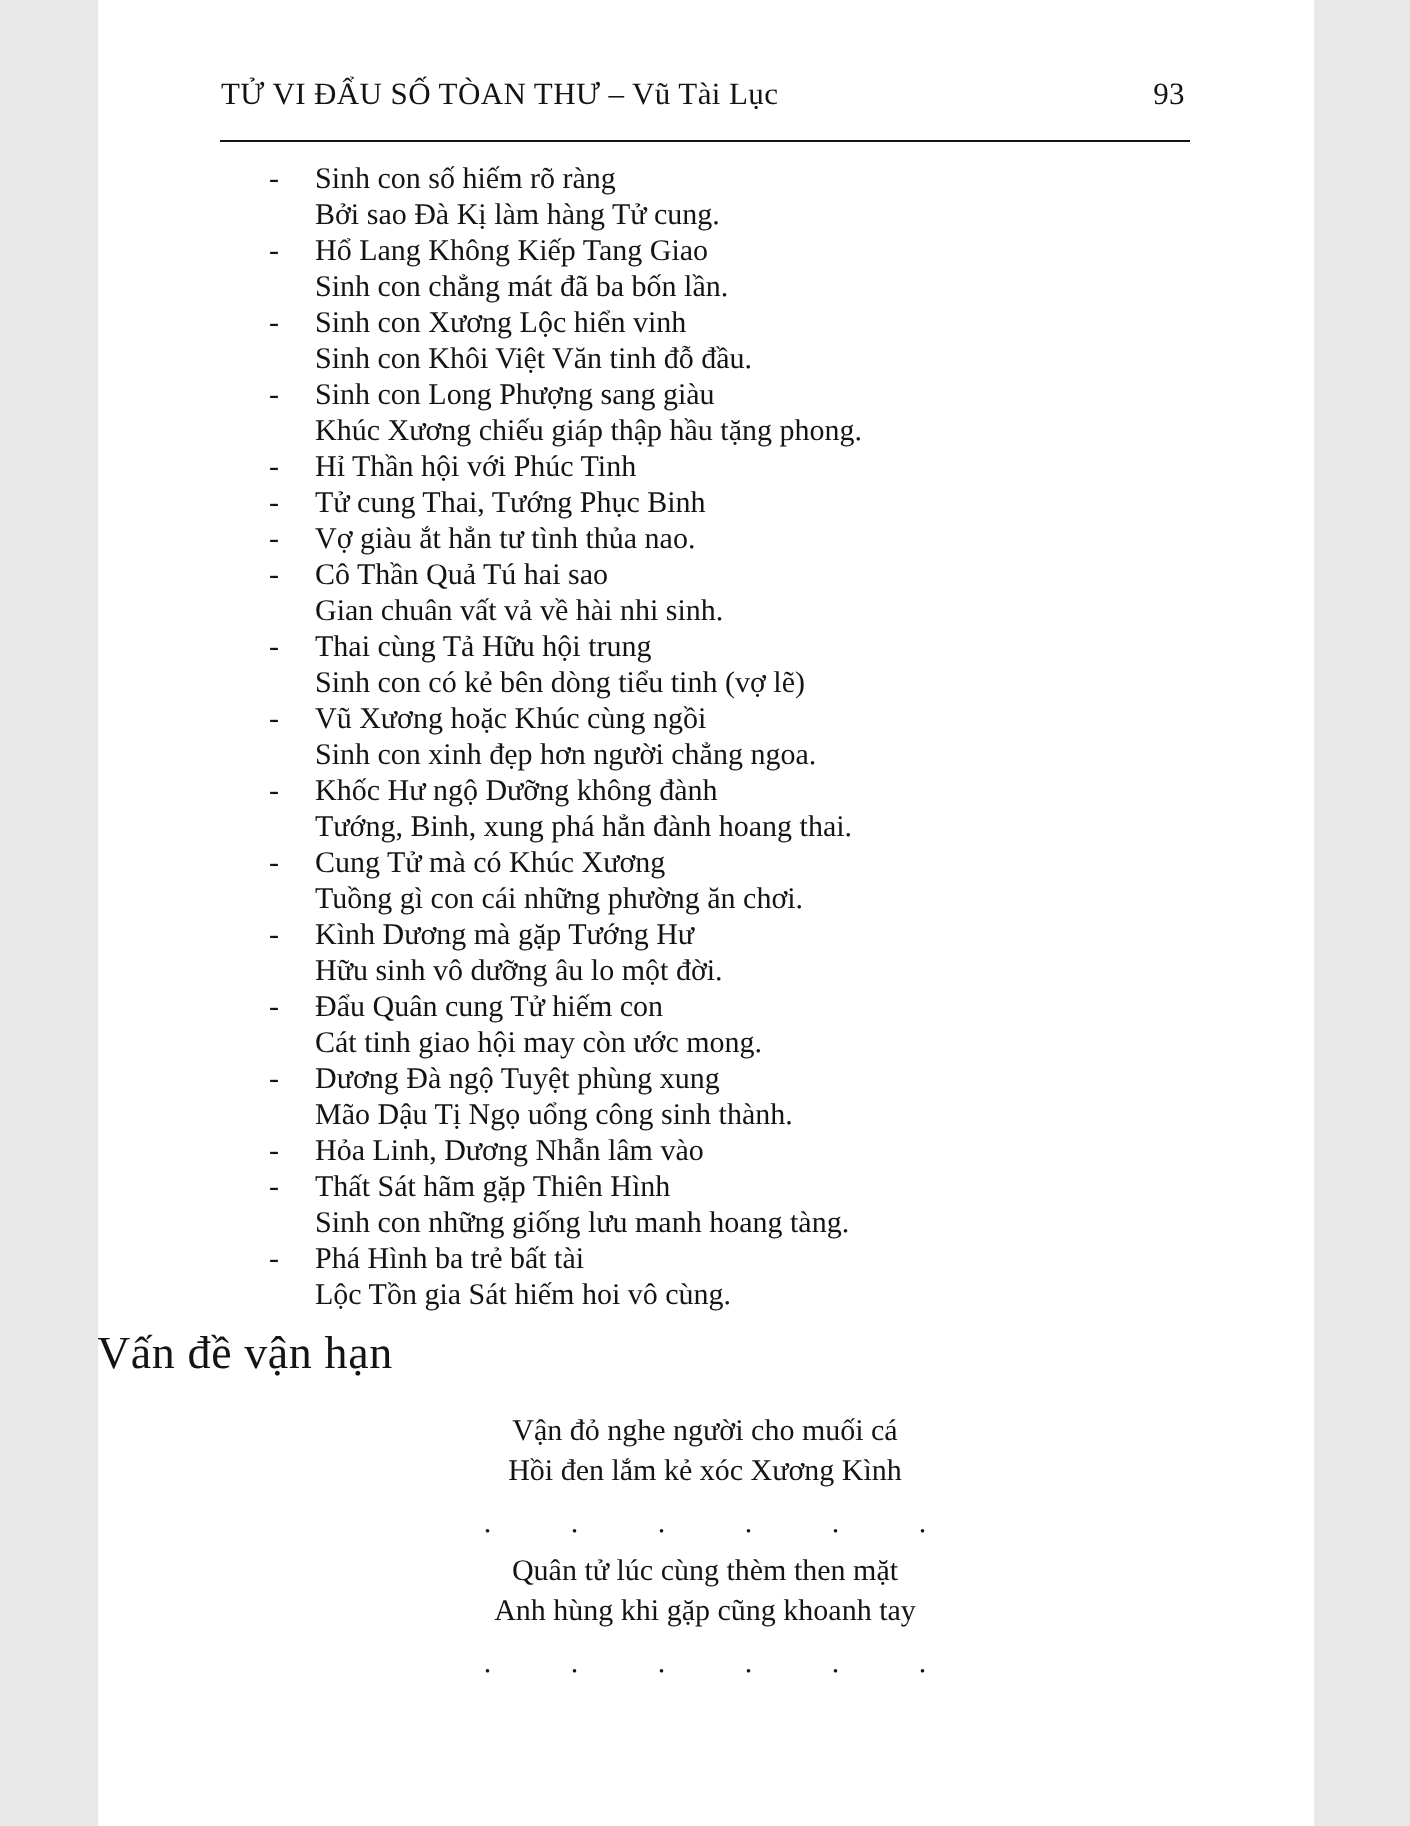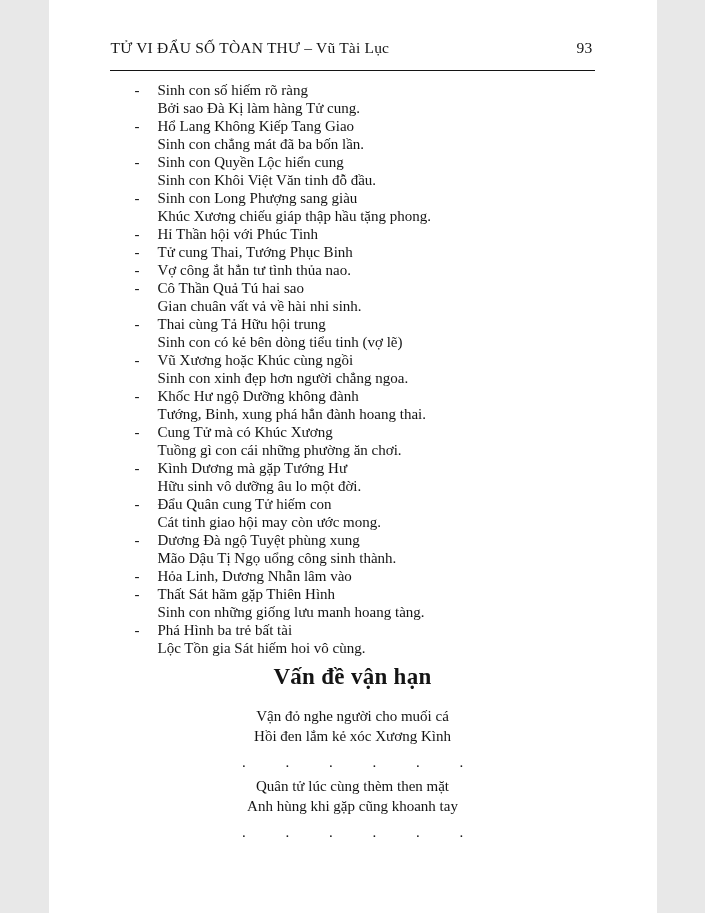--- a/index.html
+++ b/index.html
@@ -41,23 +41,23 @@
     line-height: 18px;
     white-space: nowrap;
   }
   .dash {
     display: inline-block;
     width: 23px;
     flex: 0 0 23px;
   }
   .section-title {
     margin: 5px 0 0 0;
-    text-align: center;
+    text-align: left;
     font-size: 23px;
-    font-weight: bold;
+    font-weight: normal;
     line-height: 30px;
     letter-spacing: 0.3px;
   }
   .stanza-block {
     margin-top: 14px;
     text-align: center;
     font-size: 15px;
   }
   .sline {
     line-height: 20px;
@@ -96,21 +96,21 @@
       <div class="vrow">
         <span class="dash">-</span>
         <span class="vtext">Hổ Lang Không Kiếp Tang Giao</span>
       </div>
       <div class="vrow">
         <span class="dash"></span>
         <span class="vtext">Sinh con chẳng mát đã ba bốn lần.</span>
       </div>
       <div class="vrow">
         <span class="dash">-</span>
-        <span class="vtext">Sinh con Quyền Lộc hiển cung</span>
+        <span class="vtext">Sinh con Xương Lộc hiển vinh</span>
       </div>
       <div class="vrow">
         <span class="dash"></span>
         <span class="vtext">Sinh con Khôi Việt Văn tinh đỗ đầu.</span>
       </div>
       <div class="vrow">
         <span class="dash">-</span>
         <span class="vtext">Sinh con Long Phượng sang giàu</span>
       </div>
       <div class="vrow">
@@ -120,21 +120,21 @@
       <div class="vrow">
         <span class="dash">-</span>
         <span class="vtext">Hỉ Thần hội với Phúc Tinh</span>
       </div>
       <div class="vrow">
         <span class="dash">-</span>
         <span class="vtext">Tử cung Thai, Tướng Phục Binh</span>
       </div>
       <div class="vrow">
         <span class="dash">-</span>
-        <span class="vtext">Vợ công ắt hẳn tư tình thủa nao.</span>
+        <span class="vtext">Vợ giàu ắt hẳn tư tình thủa nao.</span>
       </div>
       <div class="vrow">
         <span class="dash">-</span>
         <span class="vtext">Cô Thần Quả Tú hai sao</span>
       </div>
       <div class="vrow">
         <span class="dash"></span>
         <span class="vtext">Gian chuân vất vả về hài nhi sinh.</span>
       </div>
       <div class="vrow">

